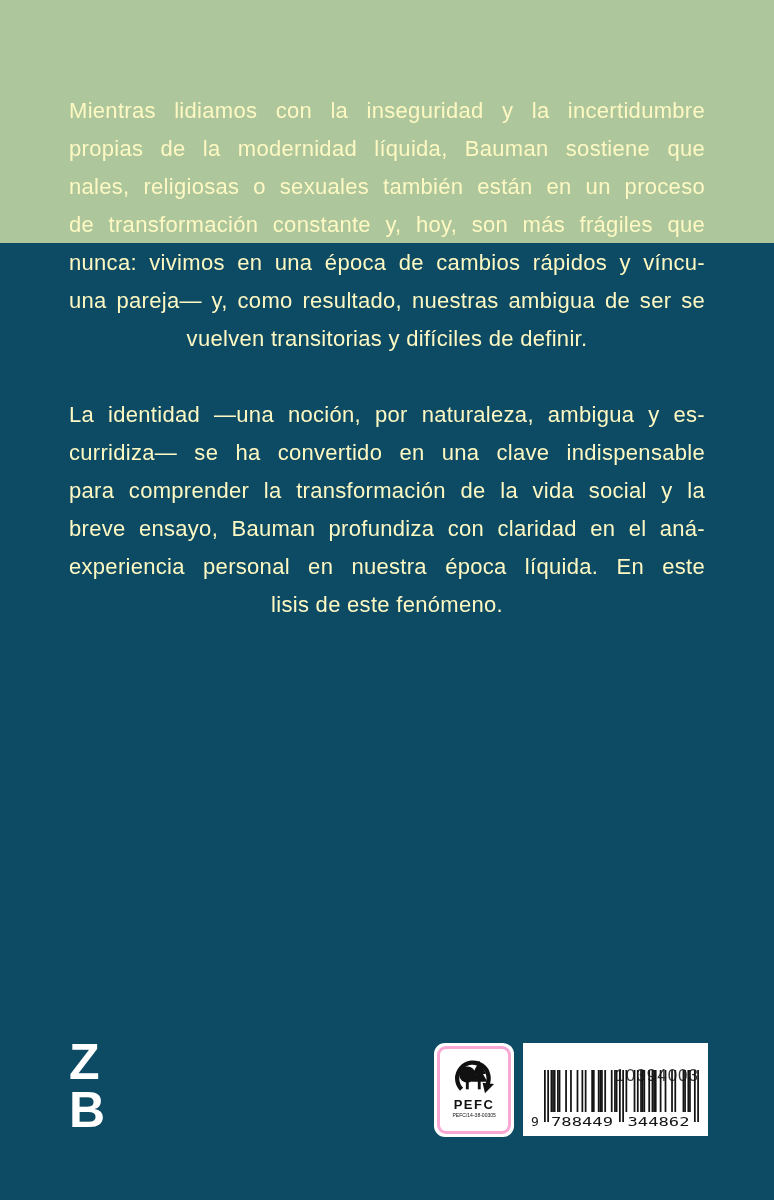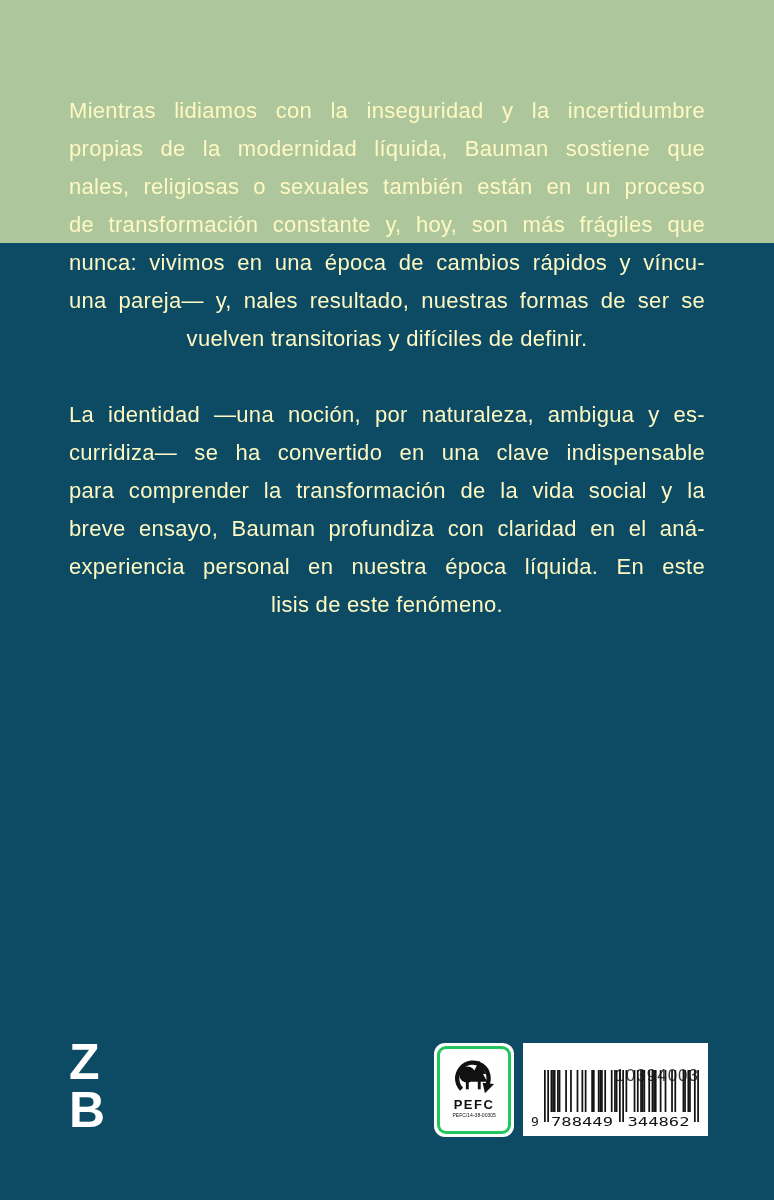--- a/index.html
+++ b/index.html
@@ -35,21 +35,21 @@
   }
   
   .pefc-box {
     position: absolute; left: 434px; top: 1043px;
     width: 80px; height: 94px;
     background: #ffffff; border-radius: 11px;
     box-sizing: border-box;
   }
   .pefc-frame {
     position: absolute; inset: 3px;
-    border: 3px solid #22c55e; border-radius: 9px;
+    border: 3px solid #f9a8d4; border-radius: 9px;
     display: flex; flex-direction: column; align-items: center;
     box-sizing: border-box;
   }
   .pefc-label {
     color: #111111; font-weight: 700; font-size: 13px;
     letter-spacing: 1.5px; margin-top: 1px;
   }
   .pefc-code {
     color: #111111; font-size: 7px; white-space: nowrap;
     transform: scale(0.72); transform-origin: center top; margin-top: 1px;
@@ -79,21 +79,21 @@
 
 <div class="green-band"></div>
 
 <div class="synopsis">
     <div class="para">
       <div class="line">Mientras lidiamos con la inseguridad y la incertidumbre</div>
       <div class="line">propias de la modernidad líquida, Bauman sostiene que</div>
       <div class="line">nales, religiosas o sexuales también están en un proceso</div>
       <div class="line">de transformación constante y, hoy, son más frágiles que</div>
       <div class="line">nunca: vivimos en una época de cambios rápidos y víncu-</div>
-      <div class="line">una pareja— y, nales resultado, nuestras formas de ser se</div>
+      <div class="line">una pareja— y, como resultado, nuestras ambigua de ser se</div>
       <div class="line center">vuelven transitorias y difíciles de definir.</div>
     </div>
     <div class="para">
       <div class="line">La identidad —una noción, por naturaleza, ambigua y es-</div>
       <div class="line">curridiza— se ha convertido en una clave indispensable</div>
       <div class="line">para comprender la transformación de la vida social y la</div>
       <div class="line">breve ensayo, Bauman profundiza con claridad en el aná-</div>
       <div class="line">experiencia personal en nuestra época líquida. En este</div>
       <div class="line center">lisis de este fenómeno.</div>
     </div>

